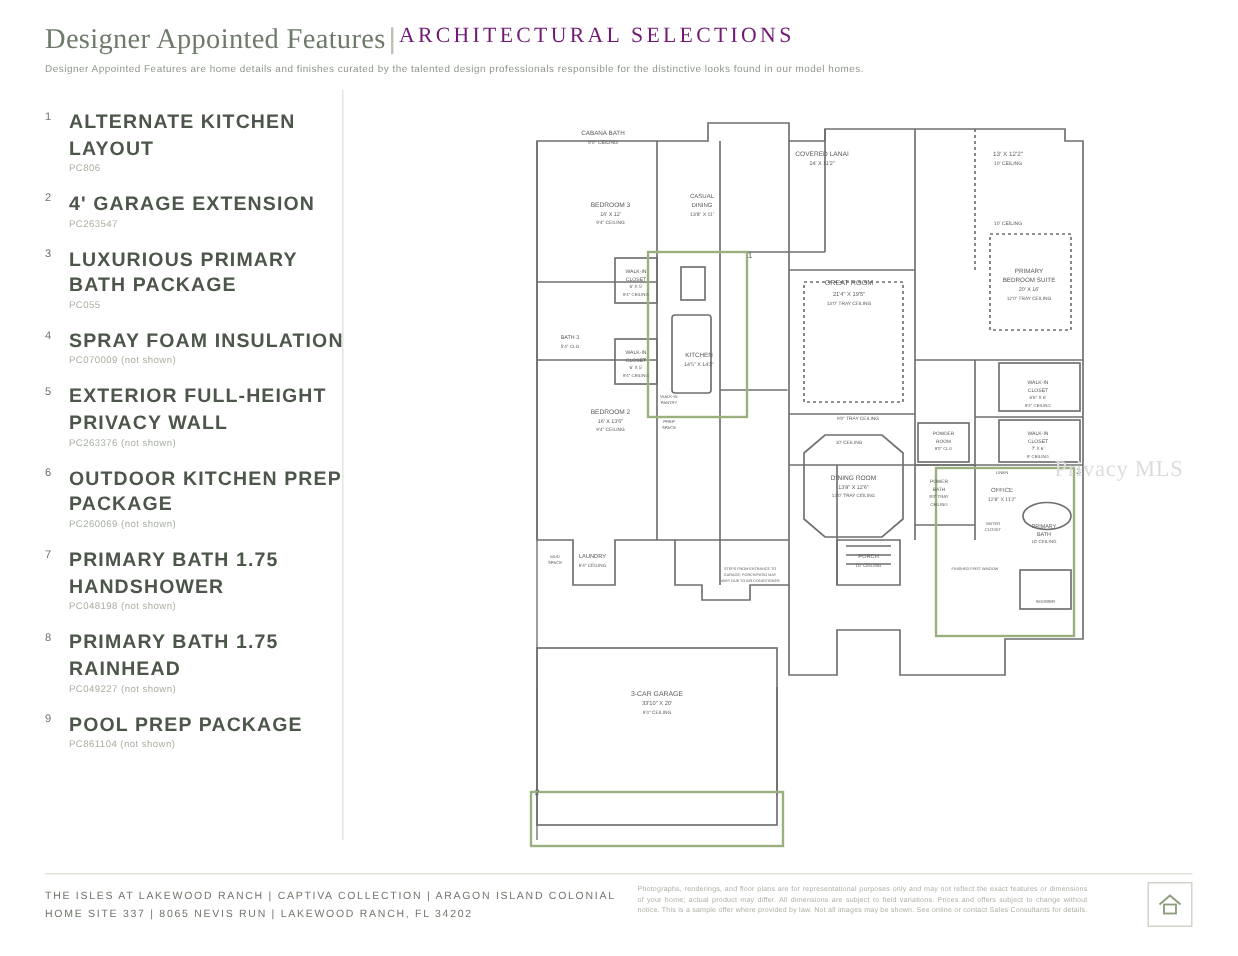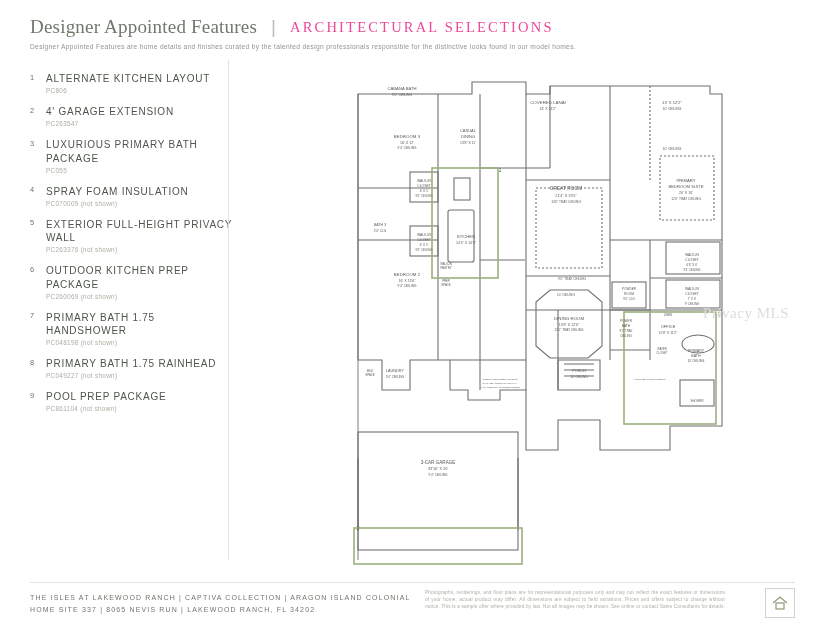--- a/index.html
+++ b/index.html
@@ -17,40 +17,40 @@
     background: #fff;
   }
 
   
   .header {
     position: absolute;
     left: 30px; top: 16px; width: 760px;
   }
   .title-row {
     display: flex;
-    align-items: center;
-    gap: 12px;
+    align-items: flex-start;
+    gap: 0;
   }
   .title-main {
     font-family: "Liberation Serif", serif;
     font-size: 19px;
     color: #6e7a6a;
     letter-spacing: 0.2px;
     white-space: nowrap;
   }
   .title-divider {
     color: #b9c0b4;
     font-size: 19px;
     font-weight: 300;
     padding: 0 2px;
   }
   .title-sub {
     font-family: "Liberation Serif", serif;
     font-size: 14.5px;
-    color: #ec4899;
+    color: #701a75;
     letter-spacing: 2.2px;
     white-space: nowrap;
   }
   .subtitle {
     margin-top: 5px;
     font-size: 6.6px;
     color: #8e968b;
     letter-spacing: 0.35px;
   }
 
@@ -66,22 +66,22 @@
   .feat-num {
     width: 16px;
     flex: 0 0 16px;
     font-size: 7.4px;
     color: #6b7366;
     letter-spacing: 0.4px;
     padding-top: 0.5px;
   }
   .feat-body { flex: 1 1 auto; }
   .feat-name {
-    font-size: 10px;
-    font-weight: normal;
+    font-size: 13px;
+    font-weight: bold;
     color: #4d564a;
     letter-spacing: 0.75px;
     line-height: 1.35;
     text-transform: uppercase;
   }
   .feat-code {
     margin-top: 1.5px;
     font-size: 6.4px;
     color: #a8b0a2;
     letter-spacing: 0.3px;

